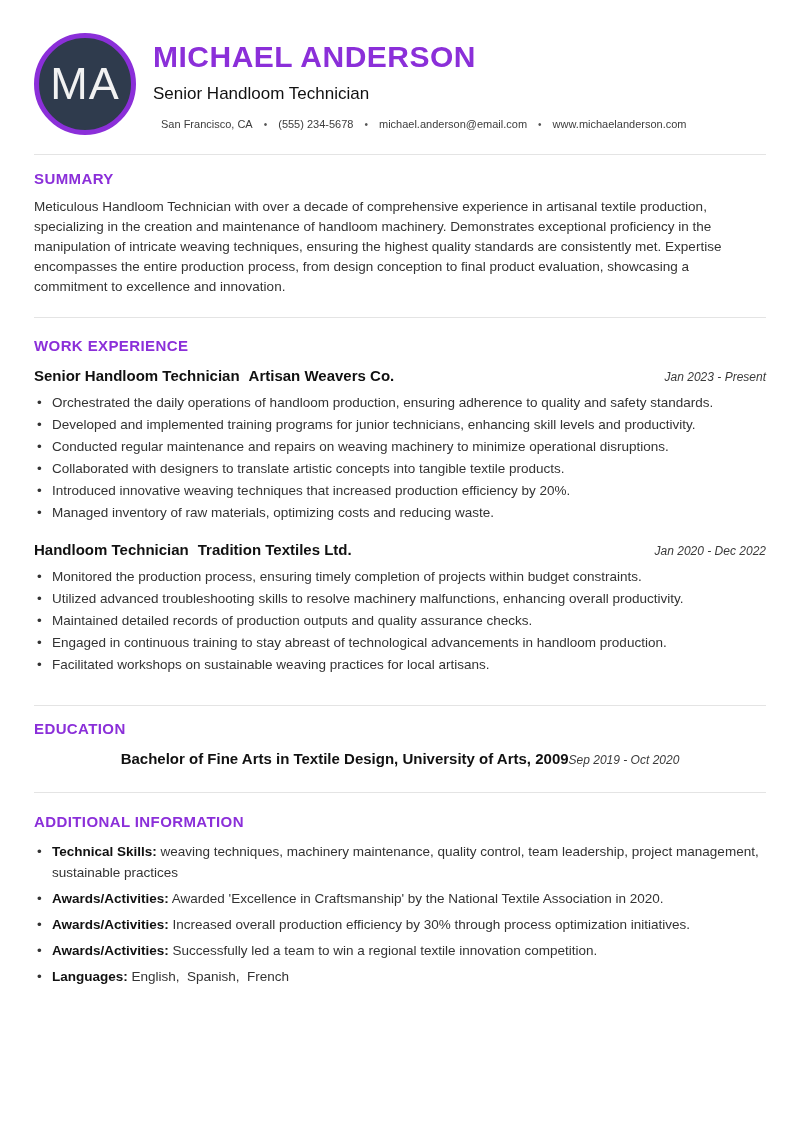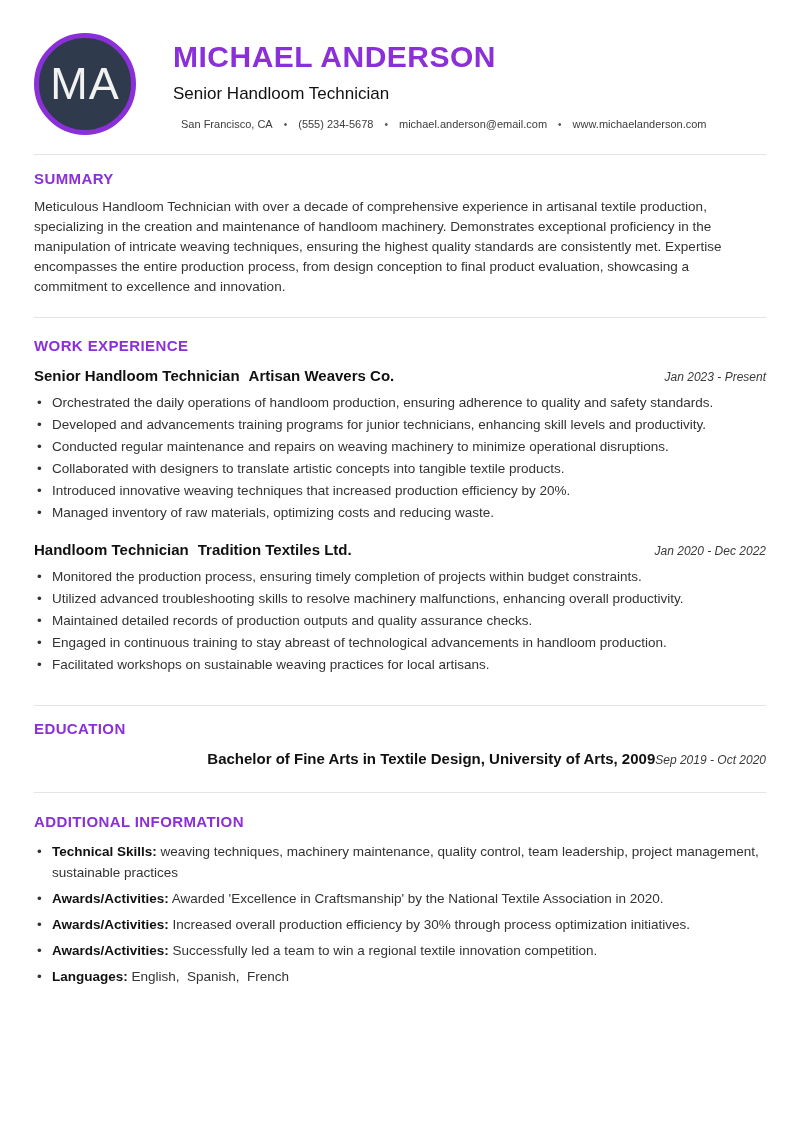--- a/index.html
+++ b/index.html
@@ -29,21 +29,21 @@
     border-radius: 50%;
     border: 5px solid var(--accent);
     background: var(--avatar-bg);
     display: flex; align-items: center; justify-content: center;
   }
   .avatar-initials {
     color: var(--avatar-text);
     font-size: 45px;
     letter-spacing: 1px;
   }
-  .header-text { flex: 1; padding-top: 2px; margin-left: 20px; }
+  .header-text { flex: 1; padding-top: 2px; }
   .name {
     margin: 0 0 10px 0;
     font-size: 30px;
     font-weight: 700;
     letter-spacing: 0.5px;
     color: var(--accent);
   }
   .candidate-title {
     font-size: 17px;
     color: var(--heading-text);
@@ -108,21 +108,21 @@
   ul.bullets li::before {
     content: "•";
     position: absolute; left: 3px; top: 0;
     color: #333;
   }
   .job + .job { margin-top: 0; }
   .job2 .job-header { margin-top: 17px; }
 
   
   .edu-row {
-    display: flex; justify-content: flex-end; align-items: baseline;
+    display: flex; justify-content: center; align-items: baseline;
     margin-top: 13px;
   }
   .edu-degree { font-size: 15px; font-weight: 700; color: var(--heading-text); }
 
   
   ul.info-list {
     list-style: none;
     margin: 11px 0 0 0;
     padding: 0;
   }
@@ -179,21 +179,21 @@
 
     <div class="job job1">
       <div class="job-header">
         <div class="job-title-line">
           <span>Senior Handloom Technician</span><span class="job-company">Artisan Weavers Co.</span>
         </div>
         <div class="job-dates">Jan 2023 - Present</div>
       </div>
       <ul class="bullets">
         <li>Orchestrated the daily operations of handloom production, ensuring adherence to quality and safety standards.</li>
-        <li>Developed and advancements training programs for junior technicians, enhancing skill levels and productivity.</li>
+        <li>Developed and implemented training programs for junior technicians, enhancing skill levels and productivity.</li>
         <li>Conducted regular maintenance and repairs on weaving machinery to minimize operational disruptions.</li>
         <li>Collaborated with designers to translate artistic concepts into tangible textile products.</li>
         <li>Introduced innovative weaving techniques that increased production efficiency by 20%.</li>
         <li>Managed inventory of raw materials, optimizing costs and reducing waste.</li>
       </ul>
     </div>
 
     <div class="job job2">
       <div class="job-header">
         <div class="job-title-line">

